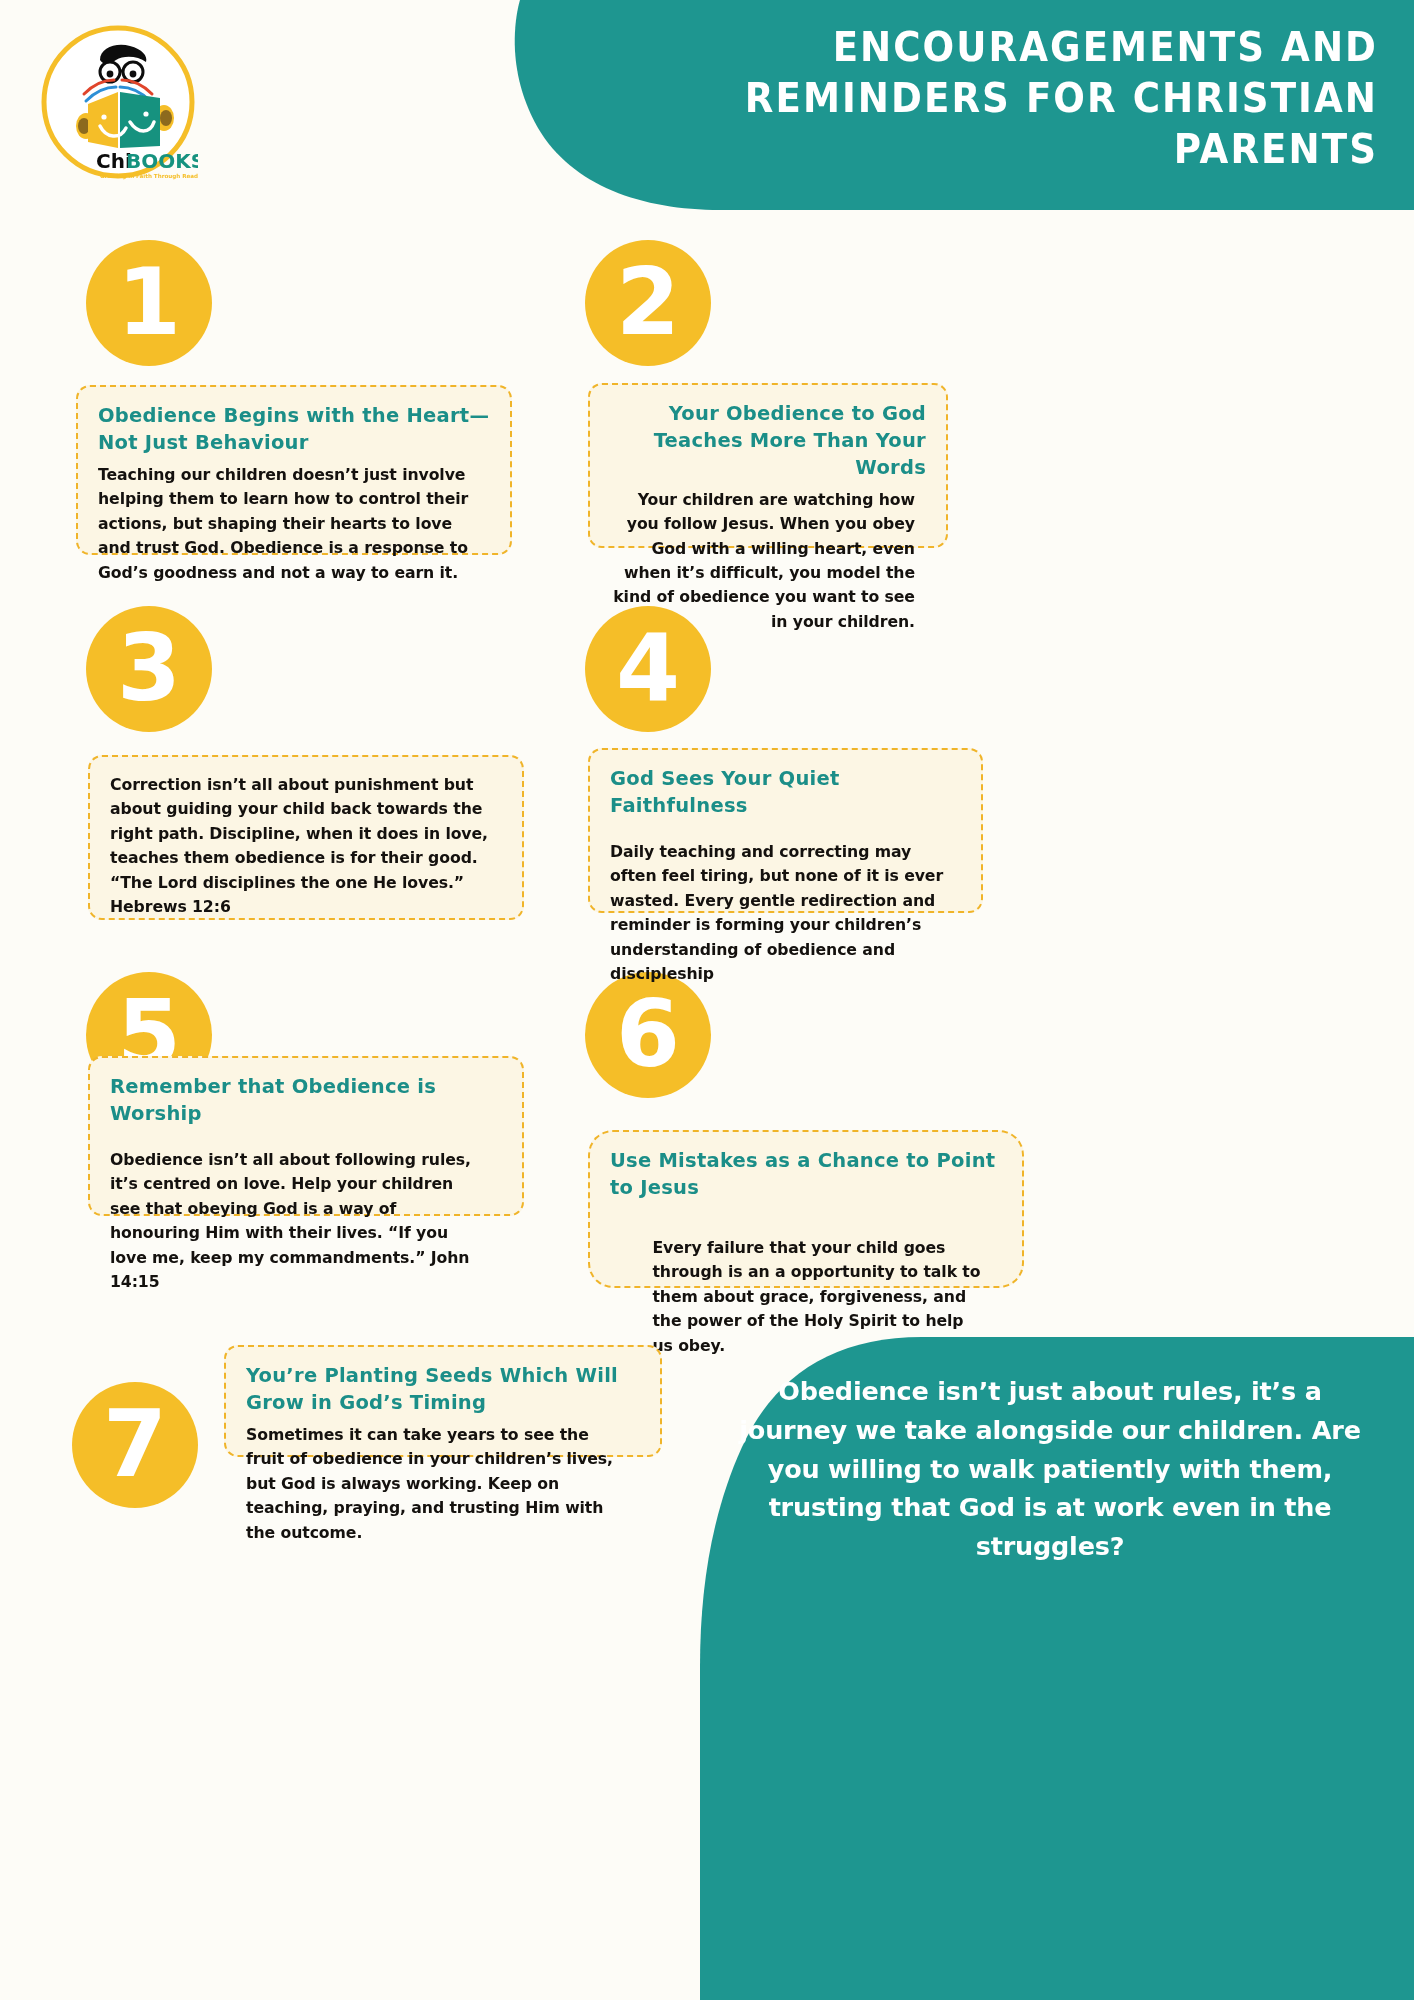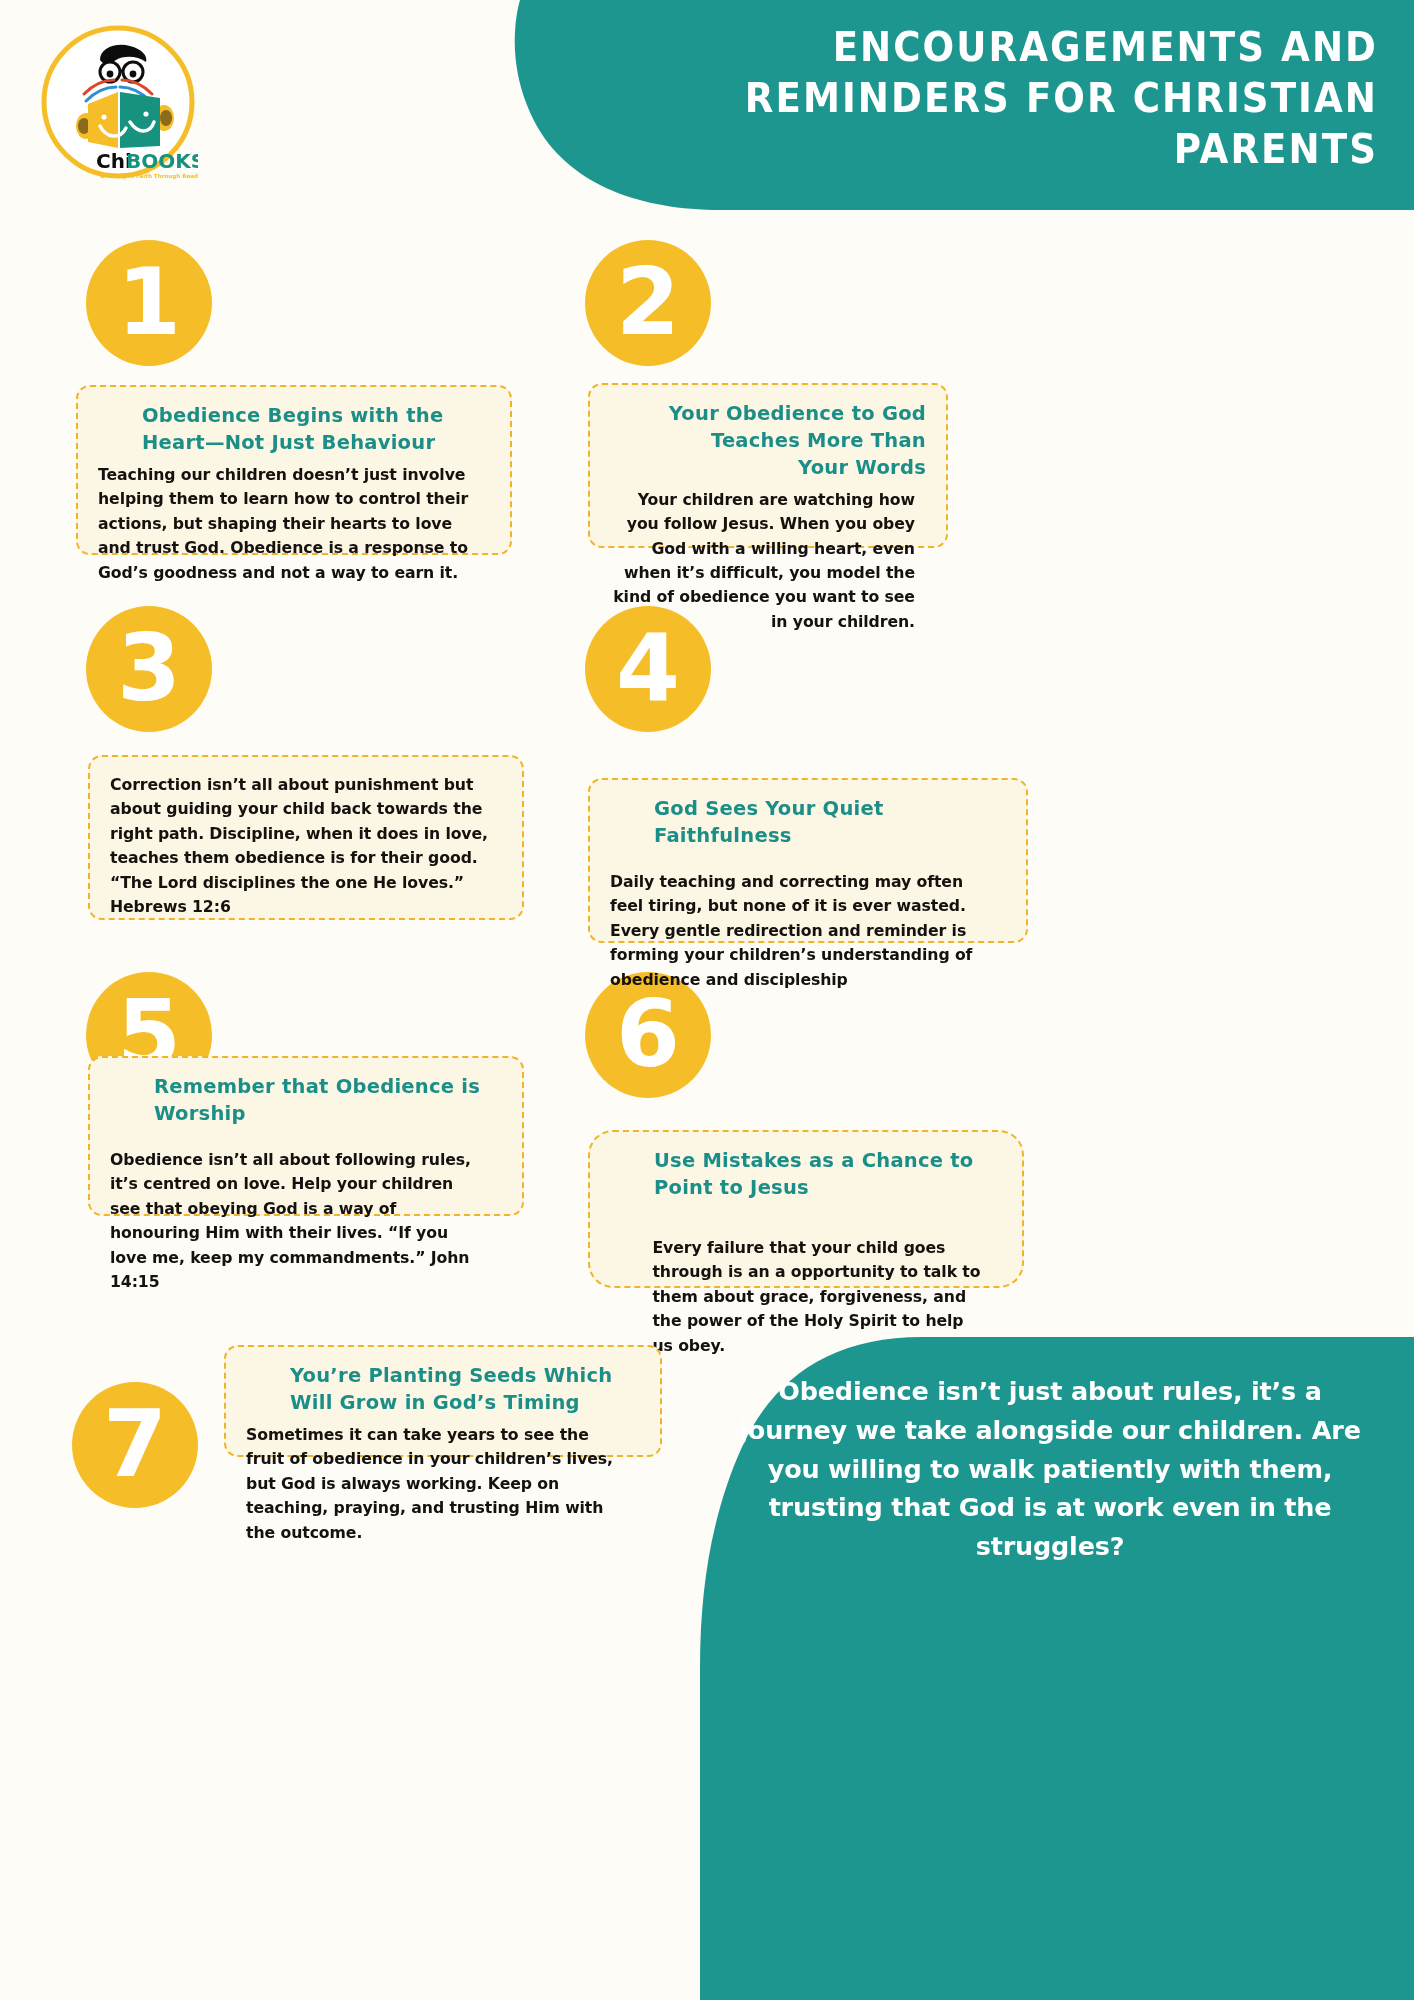--- a/index.html
+++ b/index.html
@@ -79,21 +79,20 @@
   }
 
   .card-title {
     color: #1B8E88;
     font-family: "DejaVu Sans", sans-serif;
     font-weight: bold;
     font-size: 19.5px;
     line-height: 1.38;
     letter-spacing: 0.25px;
     margin-bottom: 6px;
-    margin-left: 44px;
   }
 
   .card-body {
     color: #14110E;
     font-family: "DejaVu Sans", sans-serif;
     font-weight: bold;
     font-size: 16.3px;
     line-height: 1.5;
     letter-spacing: -0.1px;
     transform: scaleX(0.965);
@@ -191,21 +190,21 @@
 
 <div class="card" style="left:588px; top:383px; width:360px; height:165px;text-align:right;">
   <div class="card-title">Your Obedience to God Teaches More Than Your Words</div>
   <div class="card-body">Your children are watching how you follow Jesus. When you obey God with a willing heart, even when it’s difficult, you model the kind of obedience you want to see in your children.</div>
 </div>
 
 <div class="card gap" style="left:88px; top:755px; width:436px; height:165px;">
   <div class="card-body">Correction isn’t all about punishment but about guiding your child back towards the right path. Discipline, when it does in love, teaches them obedience is for their good. “The Lord disciplines the one He loves.” Hebrews 12:6</div>
 </div>
 
-<div class="card gap" style="left:588px; top:778px; width:440px; height:165px;">
+<div class="card gap" style="left:588px; top:748px; width:395px; height:165px;">
   <div class="card-title">God Sees Your Quiet Faithfulness</div>
   <div class="card-body">Daily teaching and correcting may often feel tiring, but none of it is ever wasted. Every gentle redirection and reminder is forming your children’s understanding of obedience and discipleship</div>
 </div>
 
 <div class="card gap" style="left:88px; top:1056px; width:436px; height:160px;">
   <div class="card-title">Remember that Obedience is Worship</div>
   <div class="card-body">Obedience isn’t all about following rules, it’s centred on love. Help your children see that obeying God is a way of honouring Him with their lives. “If you love me, keep my commandments.” John 14:15</div>
 </div>
 
 <div class="card indent" style="left:588px; top:1130px; width:436px; height:158px;border-radius:25px;">

